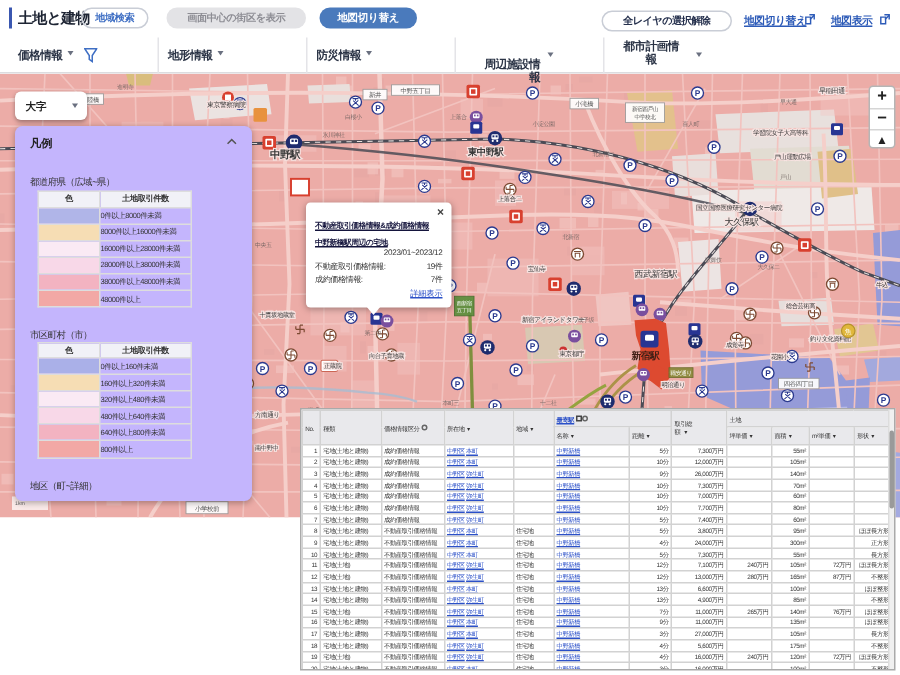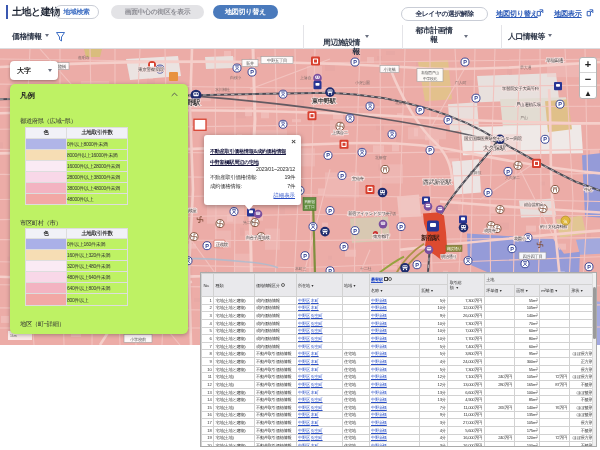--- a/index.html
+++ b/index.html
@@ -21,21 +21,21 @@
 #menubar{position:absolute;left:0;top:25px;width:600px;height:24px;background:#fff;border-bottom:1px solid #dcdcdf;z-index:30}
 .mcol{position:absolute;top:0;height:24px;border-left:1px solid #e4e4e8}
 .mtxt{font-size:7.8px;font-weight:bold;color:#2b3446;letter-spacing:-.4px;line-height:1.15;text-align:center}
 .caret{display:inline-block;width:0;height:0;border-left:2.6px solid transparent;border-right:2.6px solid transparent;border-top:3.5px solid #6a7080;vertical-align:2px;margin-left:3px}
 
 #oaza{position:absolute;left:10px;top:61px;width:48px;height:19px;background:#fff;border-radius:4px;
  box-shadow:0 1px 3px rgba(0,0,0,.35);z-index:10;font-size:7px;font-weight:bold;color:#222;
  display:flex;align-items:center;padding-left:7px}
 #oaza .caret{position:absolute;right:6px;top:8px}
 
-#legend{position:absolute;left:10px;top:84px;width:178px;height:250px;background:#bef264;border-radius:5px;
+#legend{position:absolute;left:10px;top:84px;width:158px;height:250px;background:#c4b5fd;border-radius:5px;
  box-shadow:0 1px 4px rgba(0,0,0,.3);z-index:10;font-size:6.5px;color:#333}
 #lg-title{position:absolute;left:10px;top:7px;font-size:7.5px;font-weight:bold;color:#222}
 #lg-chev{position:absolute;right:10px;top:7px;width:7px;height:7px}
 .lg-sec{position:absolute;left:10px;font-size:6.3px;color:#333;letter-spacing:-.4px}
 table.lgt{position:absolute;left:15px;border-collapse:collapse;table-layout:fixed}
 table.lgt th,table.lgt td{border:1px solid #ddd;font-size:5px;color:#333;letter-spacing:-.3px;
  overflow:hidden;white-space:nowrap;padding:0}
 table.lgt th{background:#f1f1f7;font-size:5.5px;height:10.5px;text-align:center;font-weight:bold}
 table.lgt td{height:11.1px}
 td.sw{padding:1.5px}
@@ -728,30 +728,33 @@
           <text x="135" y="42" font-size="4" fill="#6b5f5d" font-family="Liberation Sans" letter-spacing="-0.3" opacity="0.85">大新横丁</text>
           <text x="300" y="30" font-size="4" fill="#6b5f5d" font-family="Liberation Sans" letter-spacing="-0.3" opacity="0.85">上落合</text>
           <text x="395" y="55" font-size="4" fill="#6b5f5d" font-family="Liberation Sans" letter-spacing="-0.3" opacity="0.85">北新宿二</text>
           <text x="255" y="135" font-size="4" fill="#6b5f5d" font-family="Liberation Sans" letter-spacing="-0.3" opacity="0.85">中央一</text>
           <text x="470" y="125" font-size="4" fill="#6b5f5d" font-family="Liberation Sans" letter-spacing="-0.3" opacity="0.85">歌舞伎</text>
           <text x="205" y="225" font-size="4" fill="#6b5f5d" font-family="Liberation Sans" letter-spacing="-0.3" opacity="0.85">栄町</text>
           <text x="360" y="220" font-size="4" fill="#6b5f5d" font-family="Liberation Sans" letter-spacing="-0.3" opacity="0.85">十二社</text>
           <text x="520" y="20" font-size="4" fill="#6b5f5d" font-family="Liberation Sans" letter-spacing="-0.3" opacity="0.85">早大通</text>
         </svg>
  </div>
+ <div class="mcol" style="left:105px;width:99px">
+        <div class="mtxt" style="position:absolute;left:6px;top:8px">地形情報<span class="caret"></span></div>
+      </div>
+ <div class="mcol" style="left:204px;width:99px">
+        <div class="mtxt" style="position:absolute;left:6px;top:8px">防災情報<span class="caret"></span></div>
+      </div>
  <div class="mcol" style="left:303px;width:99px">
         <div class="mtxt" style="position:absolute;left:6px;top:14px;width:50px;text-align:right">周辺施設情<br>報</div>
         <span class="caret" style="position:absolute;left:58px;top:10px"></span>
       </div>
  <div class="mcol" style="left:402px;width:99px">
         <div class="mtxt" style="position:absolute;left:6px;top:2px;width:50px;text-align:center">都市計画情<br>報</div>
         <span class="caret" style="position:absolute;left:58px;top:10px"></span>
-      </div>
- <div class="mcol" style="left:501px;width:99px">
-        <div class="mtxt" style="position:absolute;left:6px;top:8px">人口情報等<span class="caret"></span></div>
       </div>
 </div>
 <div id="oaza">大字<span class="caret"></span></div>
 <div id="legend">
  <div id="lg-title">凡例</div>
  <svg id="lg-chev" viewBox="0 0 10 10">
         <path d="M1 7 5 3 9 7" fill="none" stroke="#555" stroke-width="1.4"></path>
         <text x="95" y="60" font-size="4" fill="#6b5f5d" font-family="Liberation Sans" letter-spacing="-0.3" opacity="0.85">上高田</text>
         <text x="230" y="30" font-size="4" fill="#6b5f5d" font-family="Liberation Sans" letter-spacing="-0.3" opacity="0.85">白桜小</text>
         <text x="262" y="95" font-size="4" fill="#6b5f5d" font-family="Liberation Sans" letter-spacing="-0.3" opacity="0.85">桃園第二</text>

